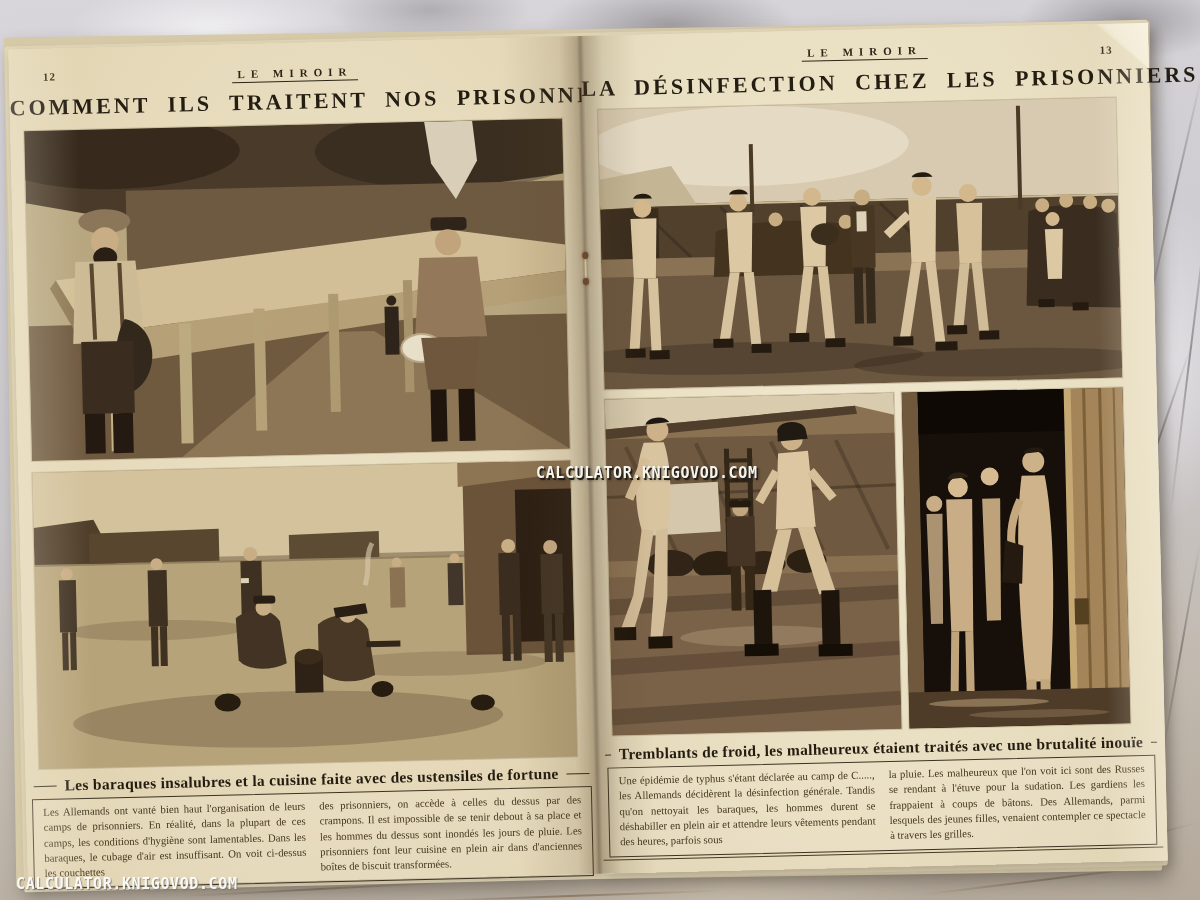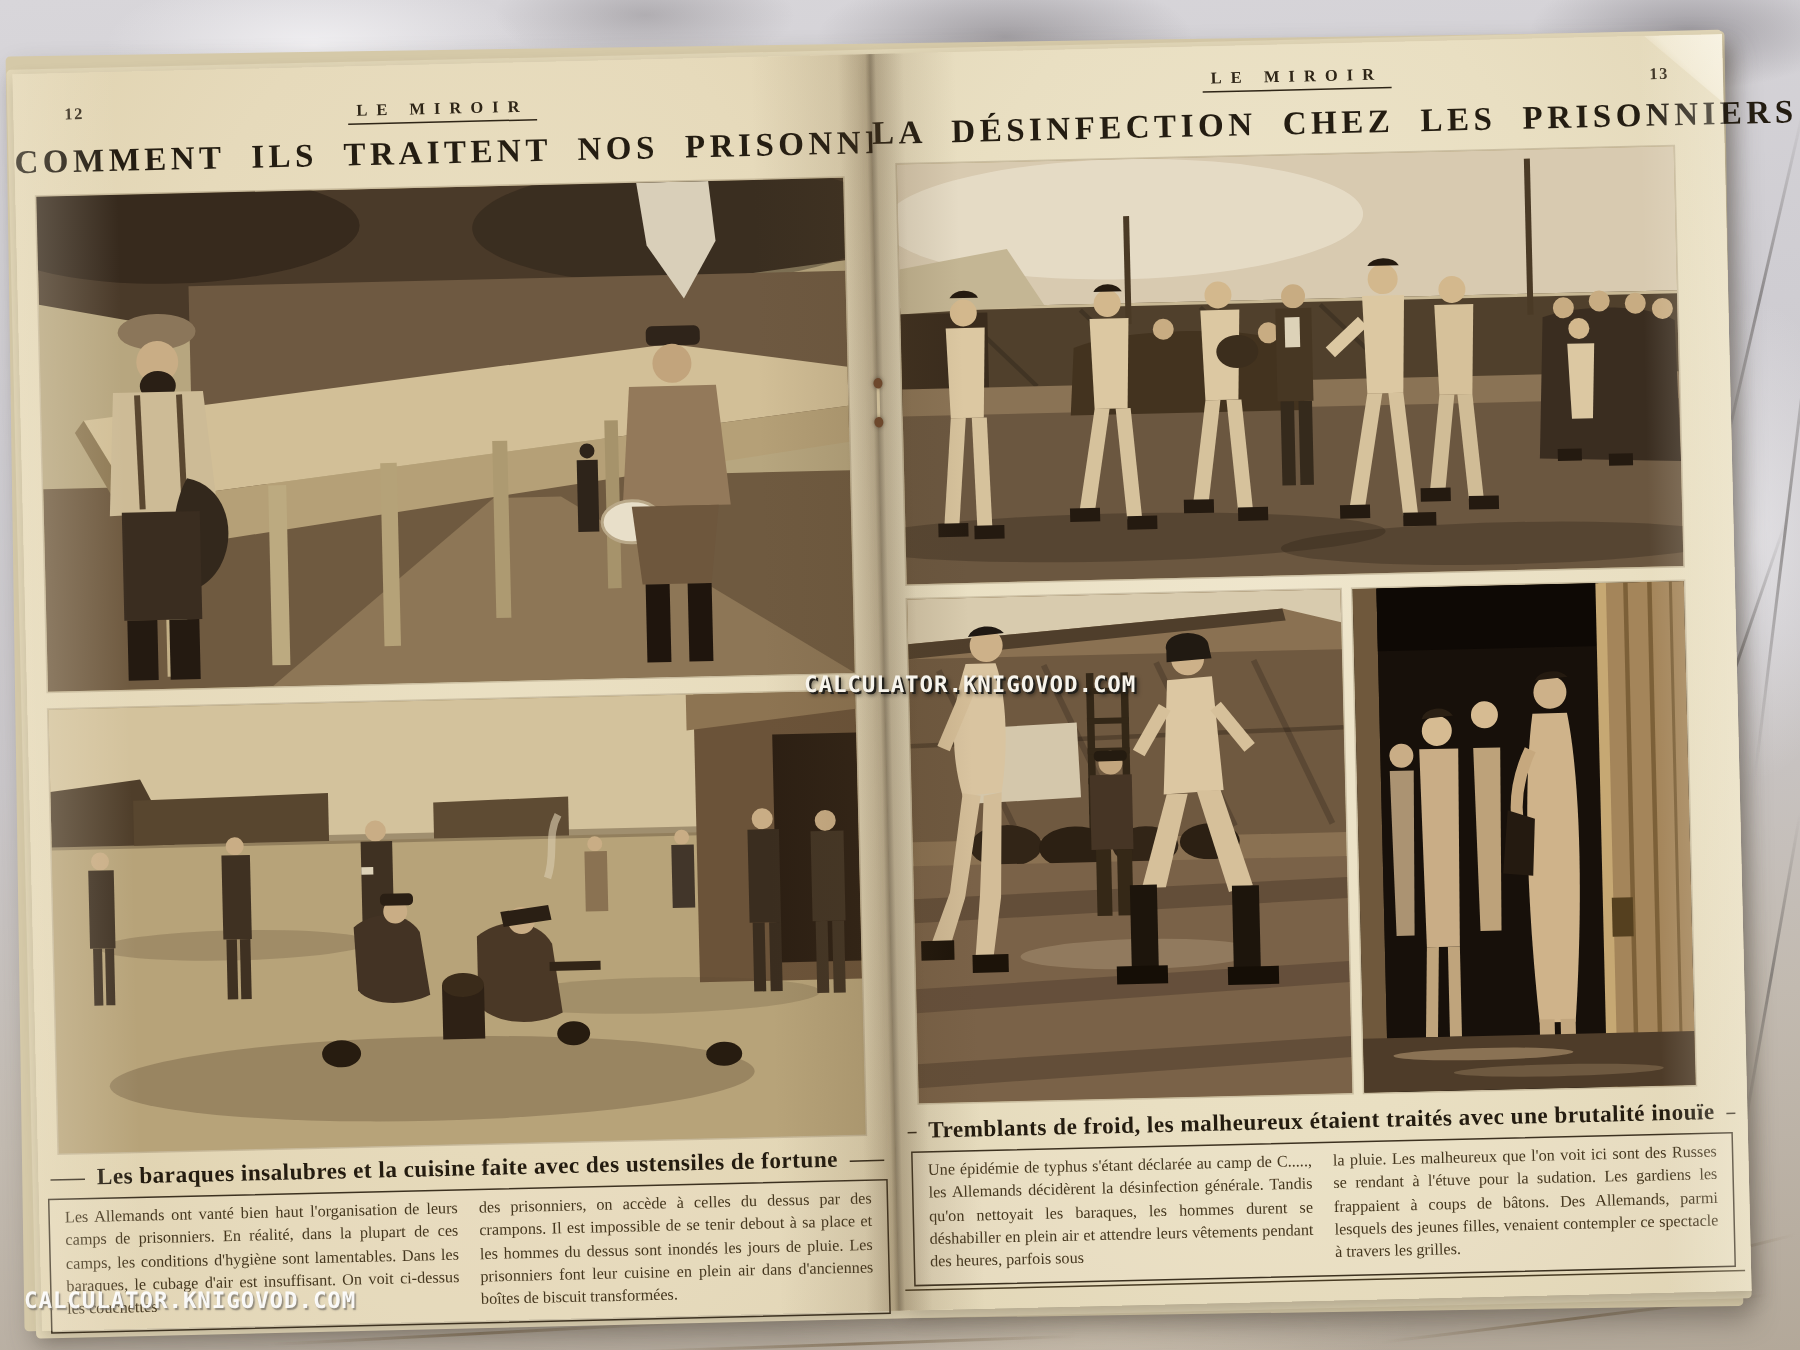--- a/index.html
+++ b/index.html
@@ -70,21 +70,21 @@
   .cr-right{top:710px;}
   .cap-line{flex:1;border-top:1.6px solid #33291a;height:0;}
   .cap-text{font-size:15.5px;font-weight:bold;color:#241c10;white-space:nowrap;letter-spacing:.3px;}
   .body-box{position:absolute;border:1.6px solid #3c3120;display:flex;gap:14px;padding:5px 10px 6px 10px;background:rgba(255,250,235,.12);}
   .bb-left{left:6px;right:6px;top:750px;}
   .bb-right{left:10px;right:10px;top:732px;}
   .body-col{flex:1;font-size:10.8px;line-height:1.42;text-align:justify;color:#45371f;}
   .bottom-rule{position:absolute;left:4px;right:4px;top:824px;border-top:1.6px solid #473a22;}
 
   
-  .watermark{position:absolute;font-family:"DejaVu Sans Mono","Liberation Mono",monospace;font-weight:bold;font-size:15px;letter-spacing:.6px;z-index:20;}
+  .watermark{position:absolute;font-family:"DejaVu Sans Mono","Liberation Mono",monospace;font-weight:bold;font-size:15px;letter-spacing:.6px;z-index:20;margin-top:17px;}
   .wm-center{left:536px;top:447px;color:#f7f4ec;text-shadow:1.5px 1.5px 0 #23211c,2px 2px 3px rgba(0,0,0,.55);}
   .wm-bottom{left:16px;top:858px;color:rgba(255,255,255,.92);text-shadow:1px 1px 1px rgba(120,115,105,.8);}
 </style>
 </head>
 <body>
 
 <div class="scene">
 
   <div class="smudge sm-light1"></div>
   <div class="smudge sm-dark1"></div>

